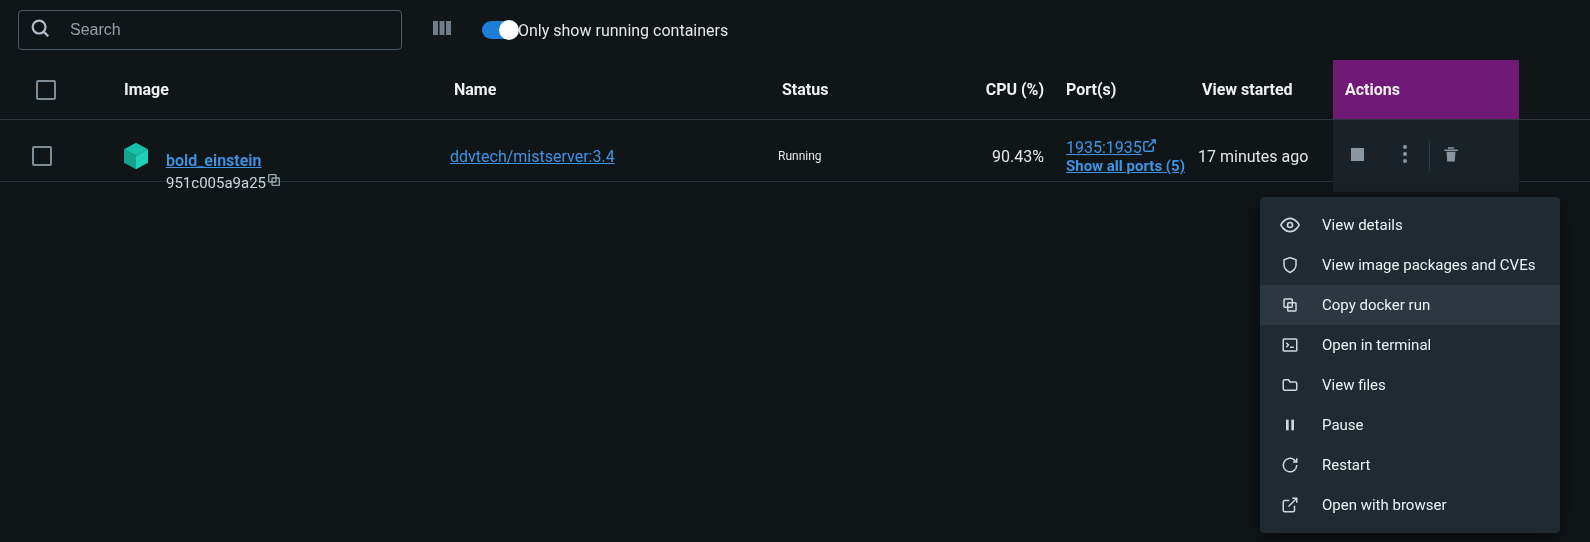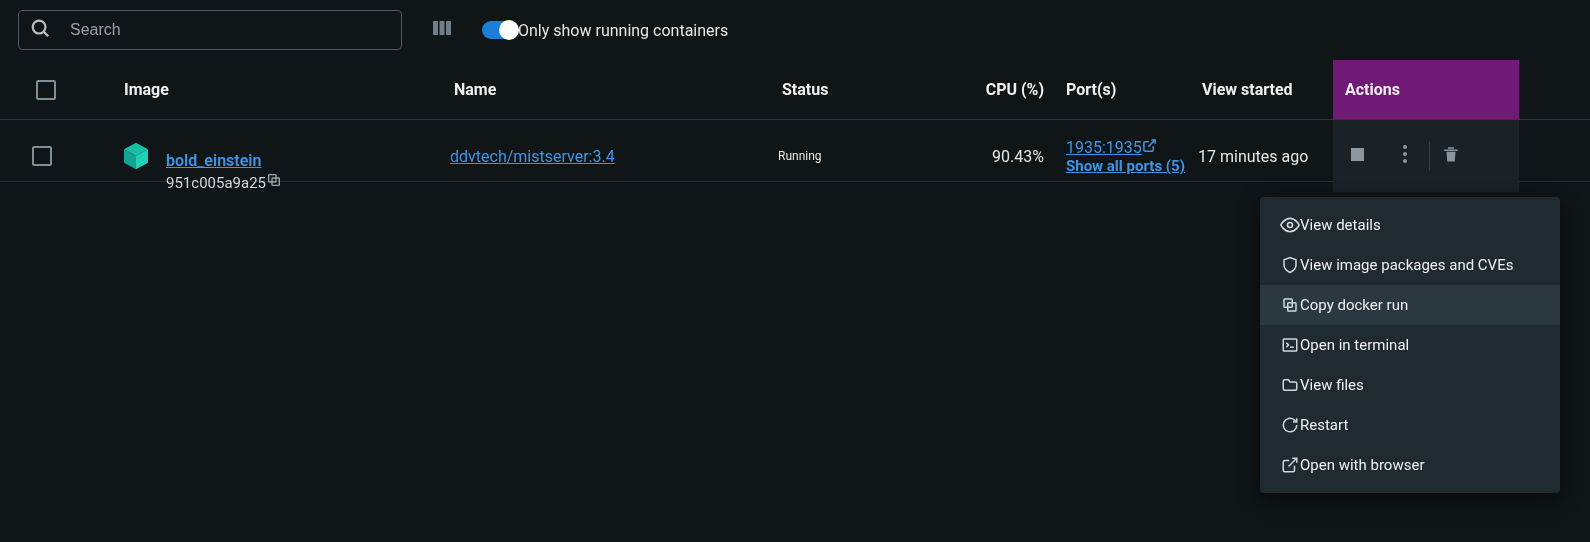--- a/index.html
+++ b/index.html
@@ -156,20 +156,21 @@
     top: 197px;
     width: 300px;
     background: #1f2a31;
     border-radius: 4px;
     box-shadow: 0 6px 20px rgba(0,0,0,0.5);
     padding: 8px 0;
   }
   .menu-item {
     display: flex;
     align-items: center;
+    gap: 22px;
     padding: 10px 20px;
     font-size: 15px;
     color: #eef2f4;
     cursor: pointer;
   }
   .menu-item.hover { background: #2b3840; }
   .menu-icon {
     width: 20px;
     height: 20px;
     display: flex;
@@ -335,20 +336,29 @@
   <div class="menu-item">
     <span class="menu-icon">
       <svg width="18" height="18" viewBox="0 0 24 24" fill="none" stroke="currentColor" stroke-width="2">
         <path d="M3 7a2 2 0 0 1 2-2h5l2 3h7a2 2 0 0 1 2 2v7a2 2 0 0 1-2 2H5a2 2 0 0 1-2-2z"></path>
       </svg>
     </span>
     <span>View files</span>
   </div>
   <div class="menu-item">
     <span class="menu-icon">
+      <svg width="16" height="16" viewBox="0 0 24 24" fill="currentColor">
+        <rect x="6" y="4" width="4" height="16"></rect>
+          <rect x="14" y="4" width="4" height="16"></rect>
+      </svg>
+    </span>
+    <span>Pause</span>
+  </div>
+  <div class="menu-item">
+    <span class="menu-icon">
       <svg width="18" height="18" viewBox="0 0 24 24" fill="none" stroke="currentColor" stroke-width="2">
         <path d="M21 12a9 9 0 1 1-3.3-6.9L21 8"></path>
           <polyline points="21 3 21 8 16 8"></polyline>
       </svg>
     </span>
     <span>Restart</span>
   </div>
   <div class="menu-item">
     <span class="menu-icon">
       <svg width="18" height="18" viewBox="0 0 24 24" fill="none" stroke="currentColor" stroke-width="2">

